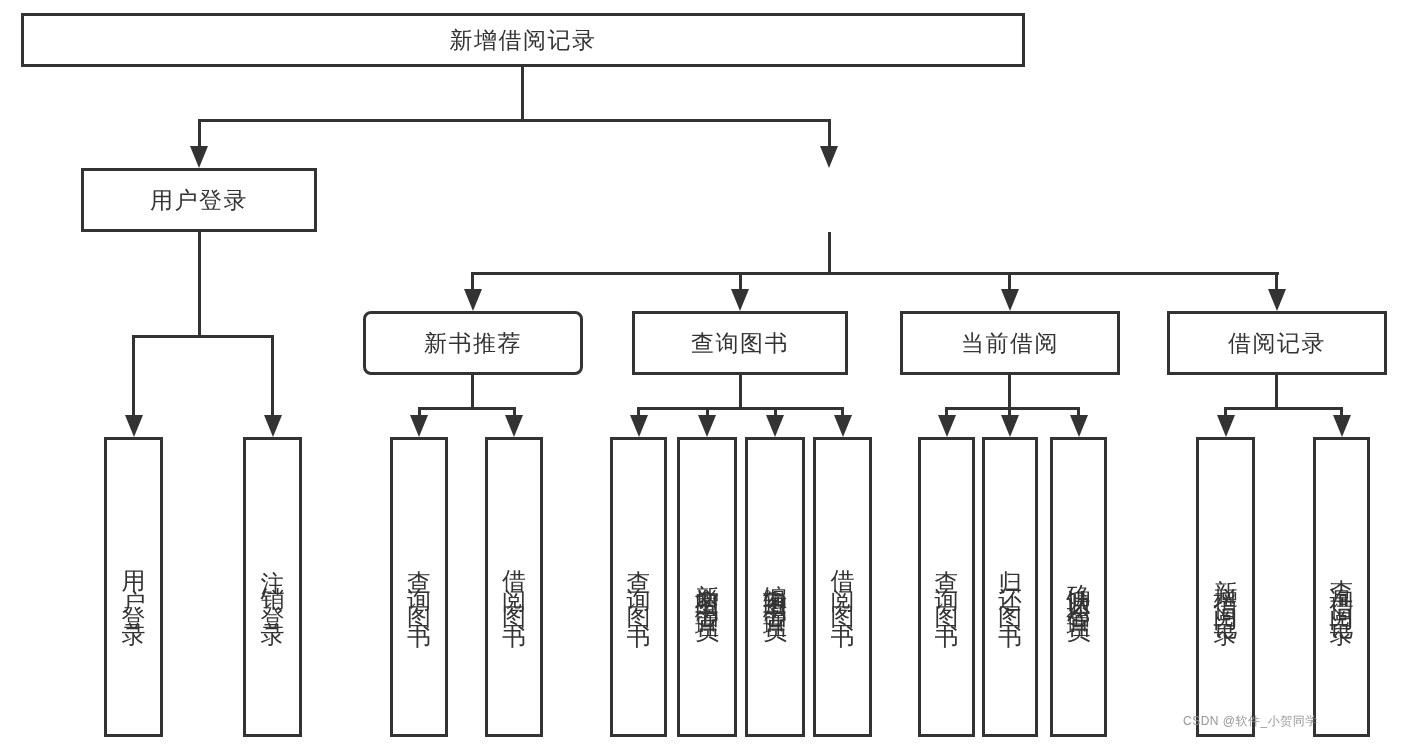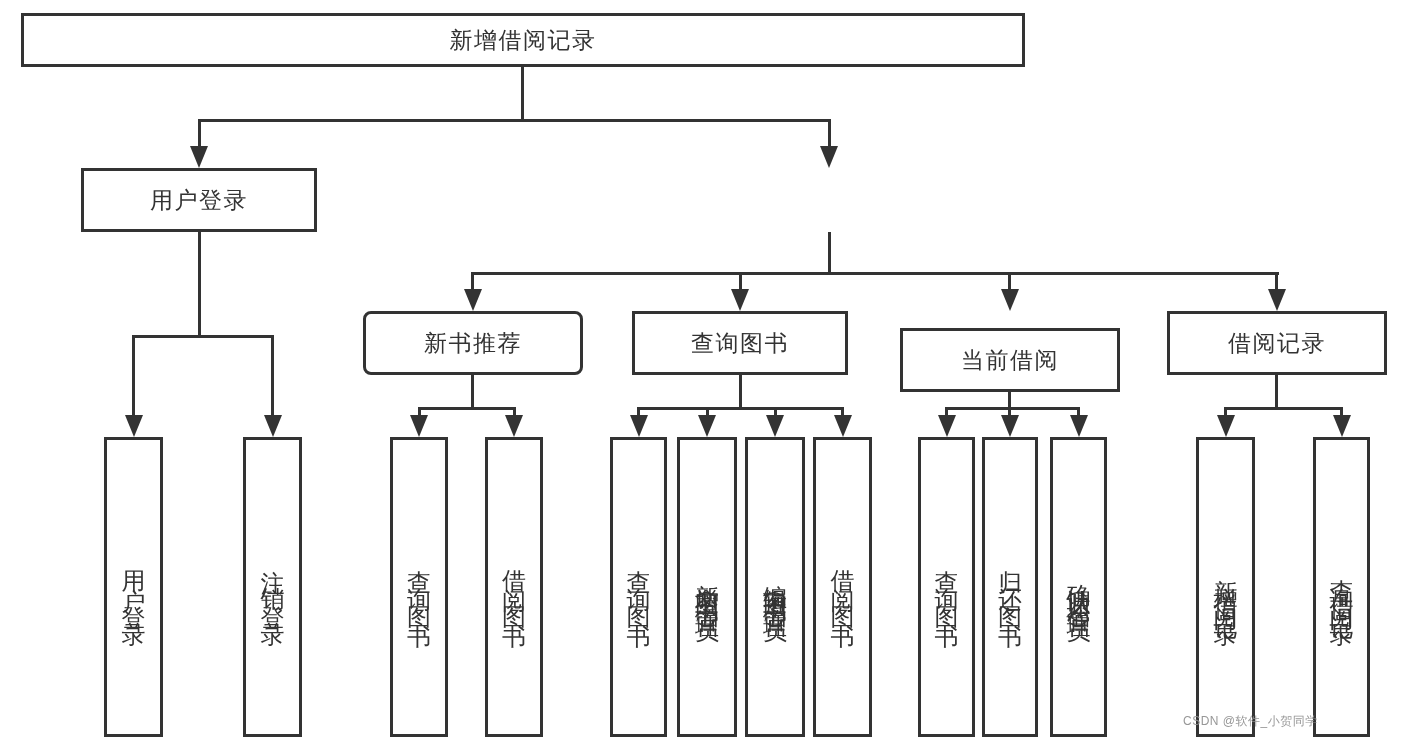--- a/index.html
+++ b/index.html
@@ -98,21 +98,21 @@
   <div class="bx" style="left:81px;top:168px;width:236px;height:64px;">
     <span class="hl">用户登录</span>
   </div>
 
   <div class="bx" style="left:363px;top:311px;width:220px;height:64px;border-radius:8px;">
     <span class="hl">新书推荐</span>
   </div>
   <div class="bx" style="left:632px;top:311px;width:216px;height:64px;">
     <span class="hl">查询图书</span>
   </div>
-  <div class="bx" style="left:900px;top:328px;width:220px;height:64px;">
+  <div class="bx" style="left:900px;top:311px;width:220px;height:64px;">
     <span class="hl">当前借阅</span>
   </div>
   <div class="bx" style="left:1167px;top:311px;width:220px;height:64px;">
     <span class="hl">借阅记录</span>
   </div>
 
   <div class="bx" style="left:104px;top:437px;width:59px;height:300px;">
     <span class="vl" style="letter-spacing: 18px;">用户登录</span>
   </div>
   <div class="bx" style="left:243px;top:437px;width:59px;height:300px;">

